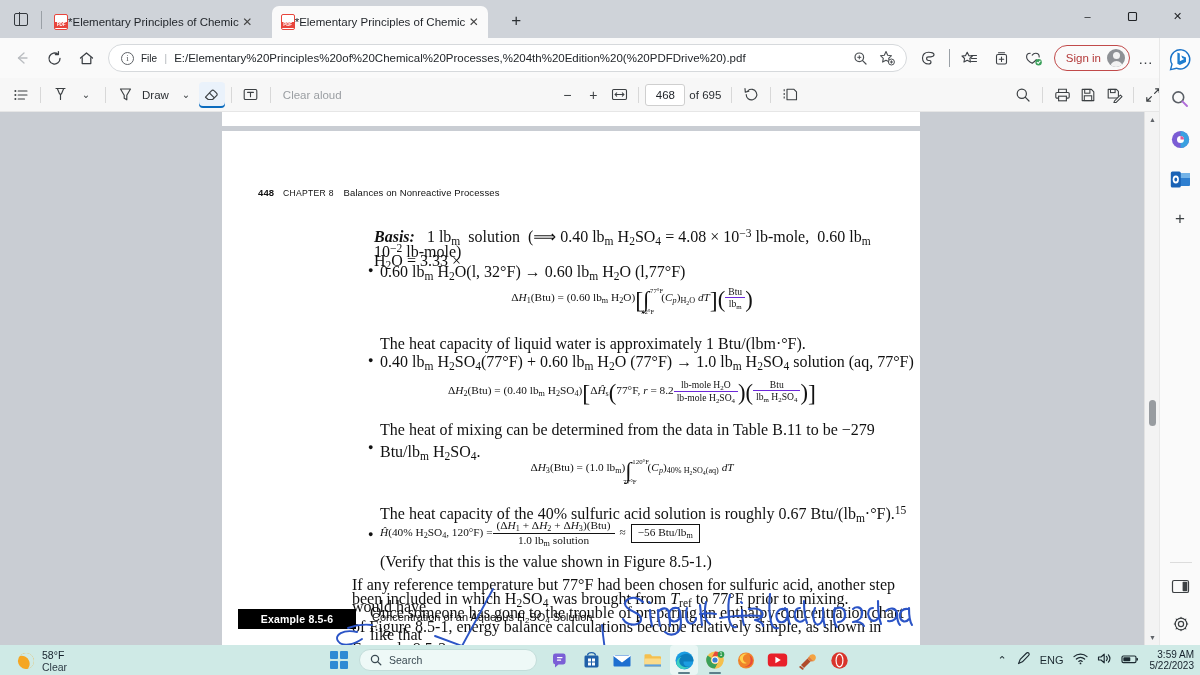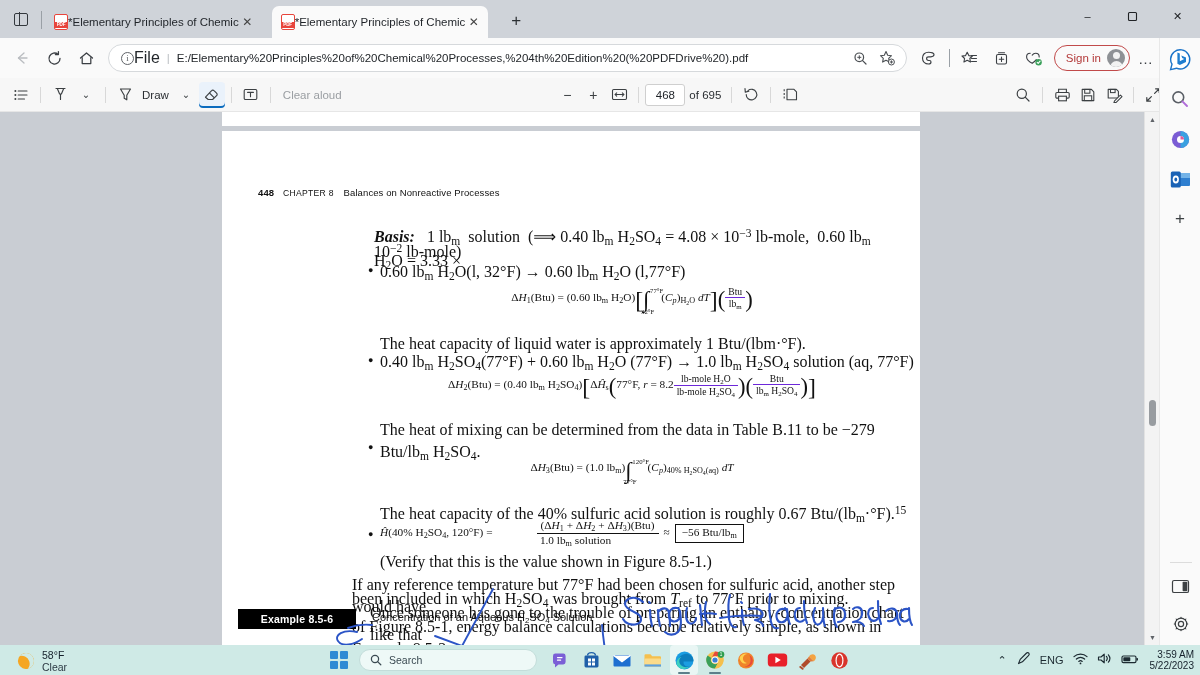--- a/index.html
+++ b/index.html
@@ -78,21 +78,21 @@
   .omnibox {
     flex: 1; height: 28px; background: #fff; border: 1px solid #d6d9dc;
     border-radius: 14px; margin: 0 6px; display: flex; align-items: center;
     padding: 0 6px 0 12px; min-width: 0;
   }
   .info-ico {
     width: 13px; height: 13px; border: 1.3px solid #5f6368; border-radius: 50%;
     font-size: 9px; color: #5f6368; display: flex; align-items: center;
     justify-content: center; font-family: "Liberation Serif", serif; flex: none;
   }
-  .url-file { font-size: 16px; color: #22262a; flex: none; }
+  .url-file { font-size: 10px; color: #22262a; margin-left: 7px; flex: none; }
   .url-pipe { color: #b8bcc0; margin: 0 7px; font-size: 11.5px; flex: none; }
   .url-text {
     font-size: 11.5px; color: #22262a; white-space: nowrap; overflow: hidden;
     flex: 1; min-width: 0;
   }
   .ob-right { display: flex; align-items: center; flex: none; }
   .ob-btn {
     width: 26px; height: 24px; display: flex; align-items: center;
     justify-content: center; color: #4a4e52; font-size: 13px;
   }
@@ -163,21 +163,21 @@
   sub { font-size: 0.72em; vertical-align: -0.28em; }
   sup { font-size: 0.72em; vertical-align: 0.45em; }
   .it { font-style: italic; }
   .bi { font-weight: bold; font-style: italic; }
   .bullet { position: absolute; font-size: 9px; }
   .eq { position: absolute; text-align: center; font-size: 11.3px; }
   .frac { display: inline-block; vertical-align: middle; text-align: center; }
   .frac .num { display: block; padding: 0 3px; border-bottom: 1px solid #6d28d9; font-size: 9.6px; }
   .frac .den { display: block; padding: 0 3px; font-size: 9.6px; }
   .frac2 { display: inline-block; vertical-align: middle; text-align: center; }
-  .frac2 .num { display: block; padding: 0 4px; border-bottom: 1px solid #111; margin-left: 44px; }
+  .frac2 .num { display: block; padding: 0 4px; border-bottom: 1px solid #111; }
   .frac2 .den { display: block; padding: 0 4px; }
   .bigbr { font-size: 2.1em; font-weight: 300; vertical-align: -0.30em; display: inline-block; }
   .parenbig { font-size: 2.0em; font-weight: 300; vertical-align: -0.28em; display: inline-block; }
   .intg {
     display: inline-block; position: relative; font-family: "Liberation Serif", serif;
     font-size: 2.0em; font-style: italic; line-height: 0.8; vertical-align: -0.30em;
   }
   .lim-top { position: absolute; font-size: 0.30em; font-style: normal; left: 7px; top: -3px; white-space: nowrap; }
   .lim-bot { position: absolute; font-size: 0.30em; font-style: normal; left: -2px; bottom: -5px; white-space: nowrap; }
   .boxed { border: 1px solid #111; padding: 1px 6px; display: inline-block; font-size: 11.3px; }
@@ -522,21 +522,21 @@
         <span>Δ<span class="it">H</span><sub>1</sub>(Btu) = (0.60 lb<sub>m</sub> H<sub>2</sub>O)</span><span class="bigbr">[</span><span class="intg">∫<span class="lim-top">77°F</span><span class="lim-bot">32°F</span></span><span style="margin-left:12px;">(<span class="it">C<sub>p</sub></span>)<sub>H<sub>2</sub>O</sub> <span class="it">dT</span></span><span class="bigbr">]</span><span class="parenbig">(</span><span class="frac"><span class="num">Btu</span><span class="den">lb<sub>m</sub></span></span><span class="parenbig">)</span>
       </div>
 
       <div class="row" style="left:158px;top:202px;">The heat capacity of liquid water is approximately 1 Btu/(lbm·°F).</div>
 
       <div class="bullet" style="left:146px;top:224px;">●</div>
       <div class="row" style="left:158px;top:220px;">
         0.40 lb<sub>m</sub> H<sub>2</sub>SO<sub>4</sub>(77°F) + 0.60 lb<sub>m</sub> H<sub>2</sub>O (77°F) → 1.0 lb<sub>m</sub> H<sub>2</sub>SO<sub>4</sub> solution (aq, 77°F)
       </div>
 
-      <div class="eq" style="left:140px;top:242px;width:540px;">
+      <div class="eq" style="left:140px;top:248px;width:540px;">
         <span>Δ<span class="it">H</span><sub>2</sub>(Btu) = (0.40 lb<sub>m</sub> H<sub>2</sub>SO<sub>4</sub>)</span><span class="bigbr">[</span><span>Δ<span class="it">Ĥ</span><sub>s</sub></span><span class="parenbig">(</span><span>77°F, <span class="it">r</span> = 8.2</span><span class="frac"><span class="num">lb-mole H<sub>2</sub>O</span><span class="den">lb-mole H<sub>2</sub>SO<sub>4</sub></span></span><span class="parenbig">)</span><span class="parenbig">(</span><span class="frac"><span class="num">Btu</span><span class="den">lb<sub>m</sub> H<sub>2</sub>SO<sub>4</sub></span></span><span class="parenbig">)</span><span class="bigbr">]</span>
       </div>
 
       <div class="row" style="left:158px;top:288px;">
         The heat of mixing can be determined from the data in Table B.11 to be −279 Btu/lb<sub>m</sub> H<sub>2</sub>SO<sub>4</sub>.
       </div>
 
       <div class="bullet" style="left:146px;top:311px;">●</div>
 
       <div class="eq" style="left:150px;top:330px;width:520px;">

